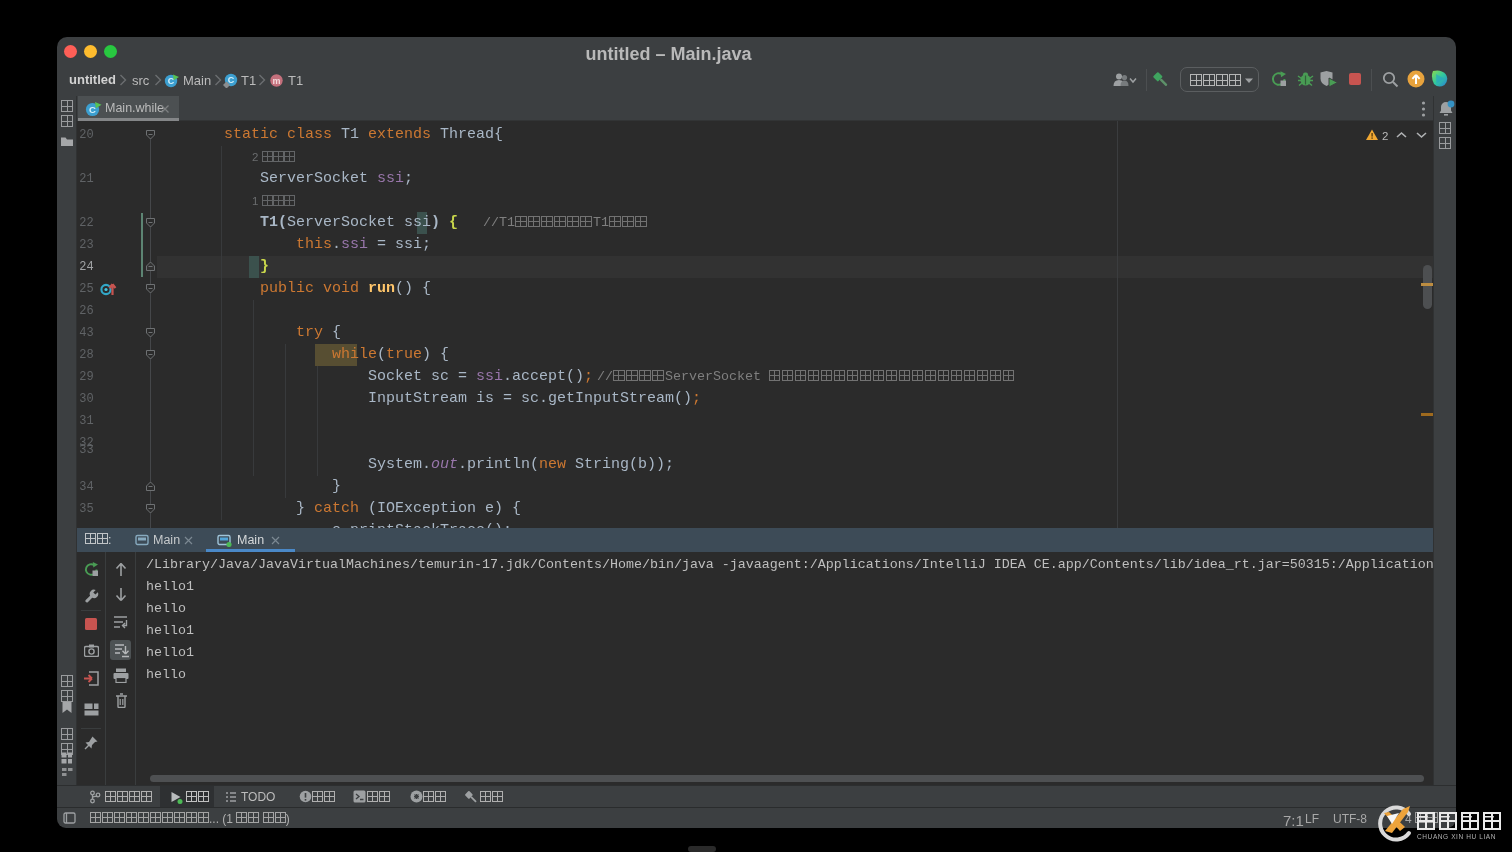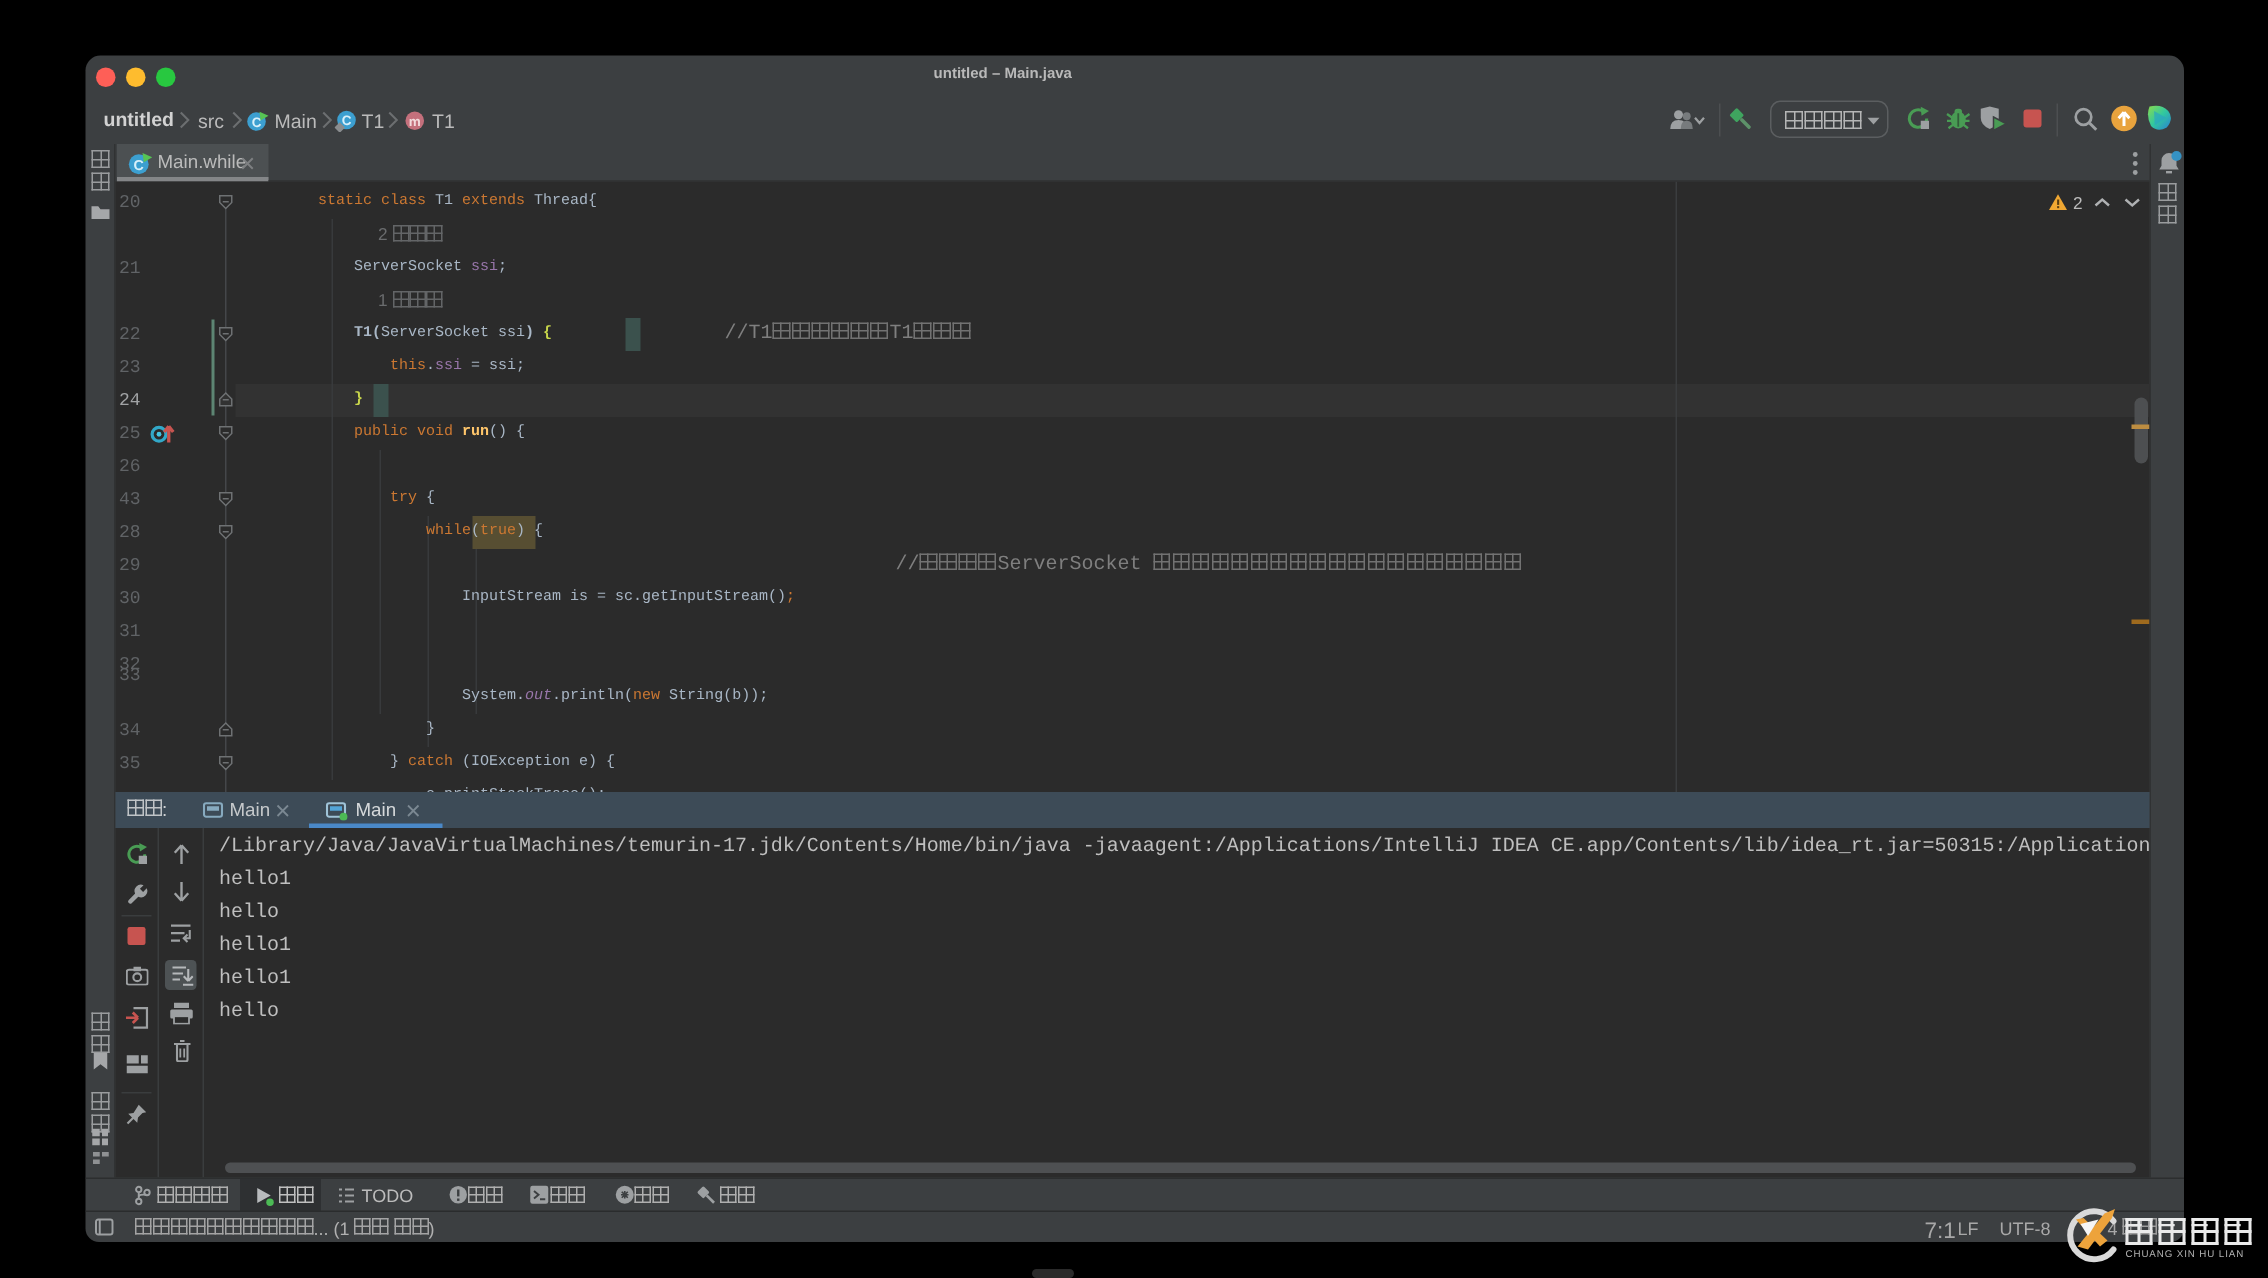--- a/index.html
+++ b/index.html
@@ -6,21 +6,21 @@
 #win{position:absolute;left:57px;top:37px;width:1399px;height:791px;background:#3c3f41;border-radius:10px 10px 9px 9px;overflow:hidden}
 .abs{position:absolute}
 .cj{display:inline-block;width:12px;height:12px;background:
  linear-gradient(currentColor,currentColor) 0 0/100% 1px no-repeat,
  linear-gradient(currentColor,currentColor) 0 100%/100% 1px no-repeat,
  linear-gradient(currentColor,currentColor) 0 50%/100% 1px no-repeat,
  linear-gradient(currentColor,currentColor) 0 0/1px 100% no-repeat,
  linear-gradient(currentColor,currentColor) 100% 0/1px 100% no-repeat,
  linear-gradient(currentColor,currentColor) 50% 0/1px 100% no-repeat;
  opacity:.9}
-.ln{position:absolute;left:111px;height:22px;line-height:22px;font-family:"Liberation Mono",monospace;font-size:10px;white-space:pre;color:#a9b7c6}
+.ln{position:absolute;left:111px;height:22px;line-height:22px;font-family:"Liberation Mono",monospace;font-size:15px;white-space:pre;color:#a9b7c6}
 .num{position:absolute;left:0;width:19px;text-align:center;height:22px;line-height:22px;font-family:"Liberation Mono",monospace;font-size:12px;color:#606366}
 .kw{color:#cc7832}
 .fld{color:#9876aa}
 .mth{color:#ffc66b;font-weight:bold}
 .cmt{position:absolute;height:22px;line-height:22px;font-family:"Liberation Mono",monospace;font-size:13.33px;white-space:pre;color:#7f7f7f}
 .cjm{display:inline-block;width:11.5px;height:11.5px;margin-right:1.5px;vertical-align:-1px;background:
  linear-gradient(currentColor,currentColor) 0 0/100% 1px no-repeat,
  linear-gradient(currentColor,currentColor) 0 100%/100% 1px no-repeat,
  linear-gradient(currentColor,currentColor) 0 50%/100% 1px no-repeat,
  linear-gradient(currentColor,currentColor) 0 0/1px 100% no-repeat,
@@ -38,21 +38,21 @@
  linear-gradient(currentColor,currentColor) 0 25%/60% 1.5px no-repeat}
 .ui{position:absolute;font-size:12px;color:#bcbcbc;white-space:nowrap}
 </style></head>
 <body>
 <div id="win">
 
   <div class="abs" style="left:0;top:0;width:1399px;height:27px">
     <div class="abs" style="left:6.5px;top:8px;width:13px;height:13px;border-radius:50%;background:#fe5f57"></div>
     <div class="abs" style="left:26.5px;top:8px;width:13px;height:13px;border-radius:50%;background:#febc2e"></div>
     <div class="abs" style="left:46.5px;top:8px;width:13px;height:13px;border-radius:50%;background:#28c840"></div>
-    <div class="abs" style="left:0;top:7px;width:1223px;text-align:center;font-size:10px;font-weight:bold;color:#b9b9b9">untitled – Main.java</div>
+    <div class="abs" style="left:0;top:7px;width:1223px;text-align:center;font-size:18px;font-weight:bold;color:#b9b9b9">untitled – Main.java</div>
   </div>
 
   <div id="crumbs" class="abs" style="left:0;top:27px;width:1399px;height:32px">
     <div class="abs" style="left:12px;top:8px;font-size:13px;font-weight:bold;color:#d2d2d2">untitled</div>
     <svg class="abs" style="left:62px;top:10px" width="8" height="12">
         <path d="M1.5,1 l5,5 l-5,5" stroke="#6b6e70" stroke-width="1.4" fill="none"></path>
       </svg>
     <div class="abs" style="left:75px;top:9px;font-size:13px;color:#bbbbbb">src</div>
     <svg class="abs" style="left:97px;top:10px" width="8" height="12">
         <path d="M1.5,1 l5,5 l-5,5" stroke="#6b6e70" stroke-width="1.4" fill="none"></path>
@@ -279,20 +279,21 @@
     <div class="abs" style="left:175px;top:69px;height:22px;line-height:22px;font-size:11.5px;color:#6a6c6e;font-family:'Liberation Sans',sans-serif">1&nbsp;<span class="cj" style="width:11px;height:11px;vertical-align:-1px"></span><span class="cj" style="width:11px;height:11px;vertical-align:-1px"></span><span class="cj" style="width:11px;height:11px;vertical-align:-1px"></span></div>
 
     <div class="ln" style="top:3px">    <span class="kw">static class</span> T1 <span class="kw">extends</span> Thread{</div>
     <div class="ln" style="top:47px">        ServerSocket <span class="fld">ssi</span>;</div>
     <div class="ln" style="top:91px">        <b>T1(</b>ServerSocket ssi<b>)</b> <span style="color:#c8d64b;font-weight:bold">{</span></div>
     <div class="ln" style="top:113px">            <span class="kw">this</span>.<span class="fld">ssi</span> = ssi;</div>
     <div class="ln" style="top:135px">        <span style="color:#c8d64b;font-weight:bold">}</span></div>
     <div class="ln" style="top:157px">        <span class="kw">public void</span> <span class="mth">run</span>() {</div>
     <div class="ln" style="top:201px">            <span class="kw">try</span> {</div>
     <div class="ln" style="top:223px">                <span class="kw">while</span>(<span class="kw">true</span>) {</div>
+    <div class="ln" style="top:245px">                    Socket sc = <span class="fld">ssi</span>.accept()<span class="kw">;</span></div>
     <div class="ln" style="top:267px">                    InputStream is = sc.getInputStream()<span class="kw">;</span></div>
     <div class="ln" style="top:333px">                    System.<span class="fld" style="font-style:italic">out</span>.println(<span class="kw">new</span> String(b));</div>
     <div class="ln" style="top:355px">                }</div>
     <div class="ln" style="top:377px">            } <span class="kw">catch</span> (IOException e) {</div>
     <div class="ln" style="top:399px">                e.printStackTrace();</div>
 
     <div class="cmt" style="left:406px;top:91px">//T1<span class="cjm"></span><span class="cjm"></span><span class="cjm"></span><span class="cjm"></span><span class="cjm"></span><span class="cjm"></span>T1<span class="cjm"></span><span class="cjm"></span><span class="cjm"></span></div>
     <div class="cmt" style="left:520px;top:245px">//<span class="cjm"></span><span class="cjm"></span><span class="cjm"></span><span class="cjm"></span>ServerSocket <span class="cjm"></span><span class="cjm"></span><span class="cjm"></span><span class="cjm"></span><span class="cjm"></span><span class="cjm"></span><span class="cjm"></span><span class="cjm"></span><span class="cjm"></span><span class="cjm"></span><span class="cjm"></span><span class="cjm"></span><span class="cjm"></span><span class="cjm"></span><span class="cjm"></span><span class="cjm"></span><span class="cjm"></span><span class="cjm"></span><span class="cjm"></span></div>
 
     <div class="abs" style="left:1288px;top:7px;width:70px;height:14px">

